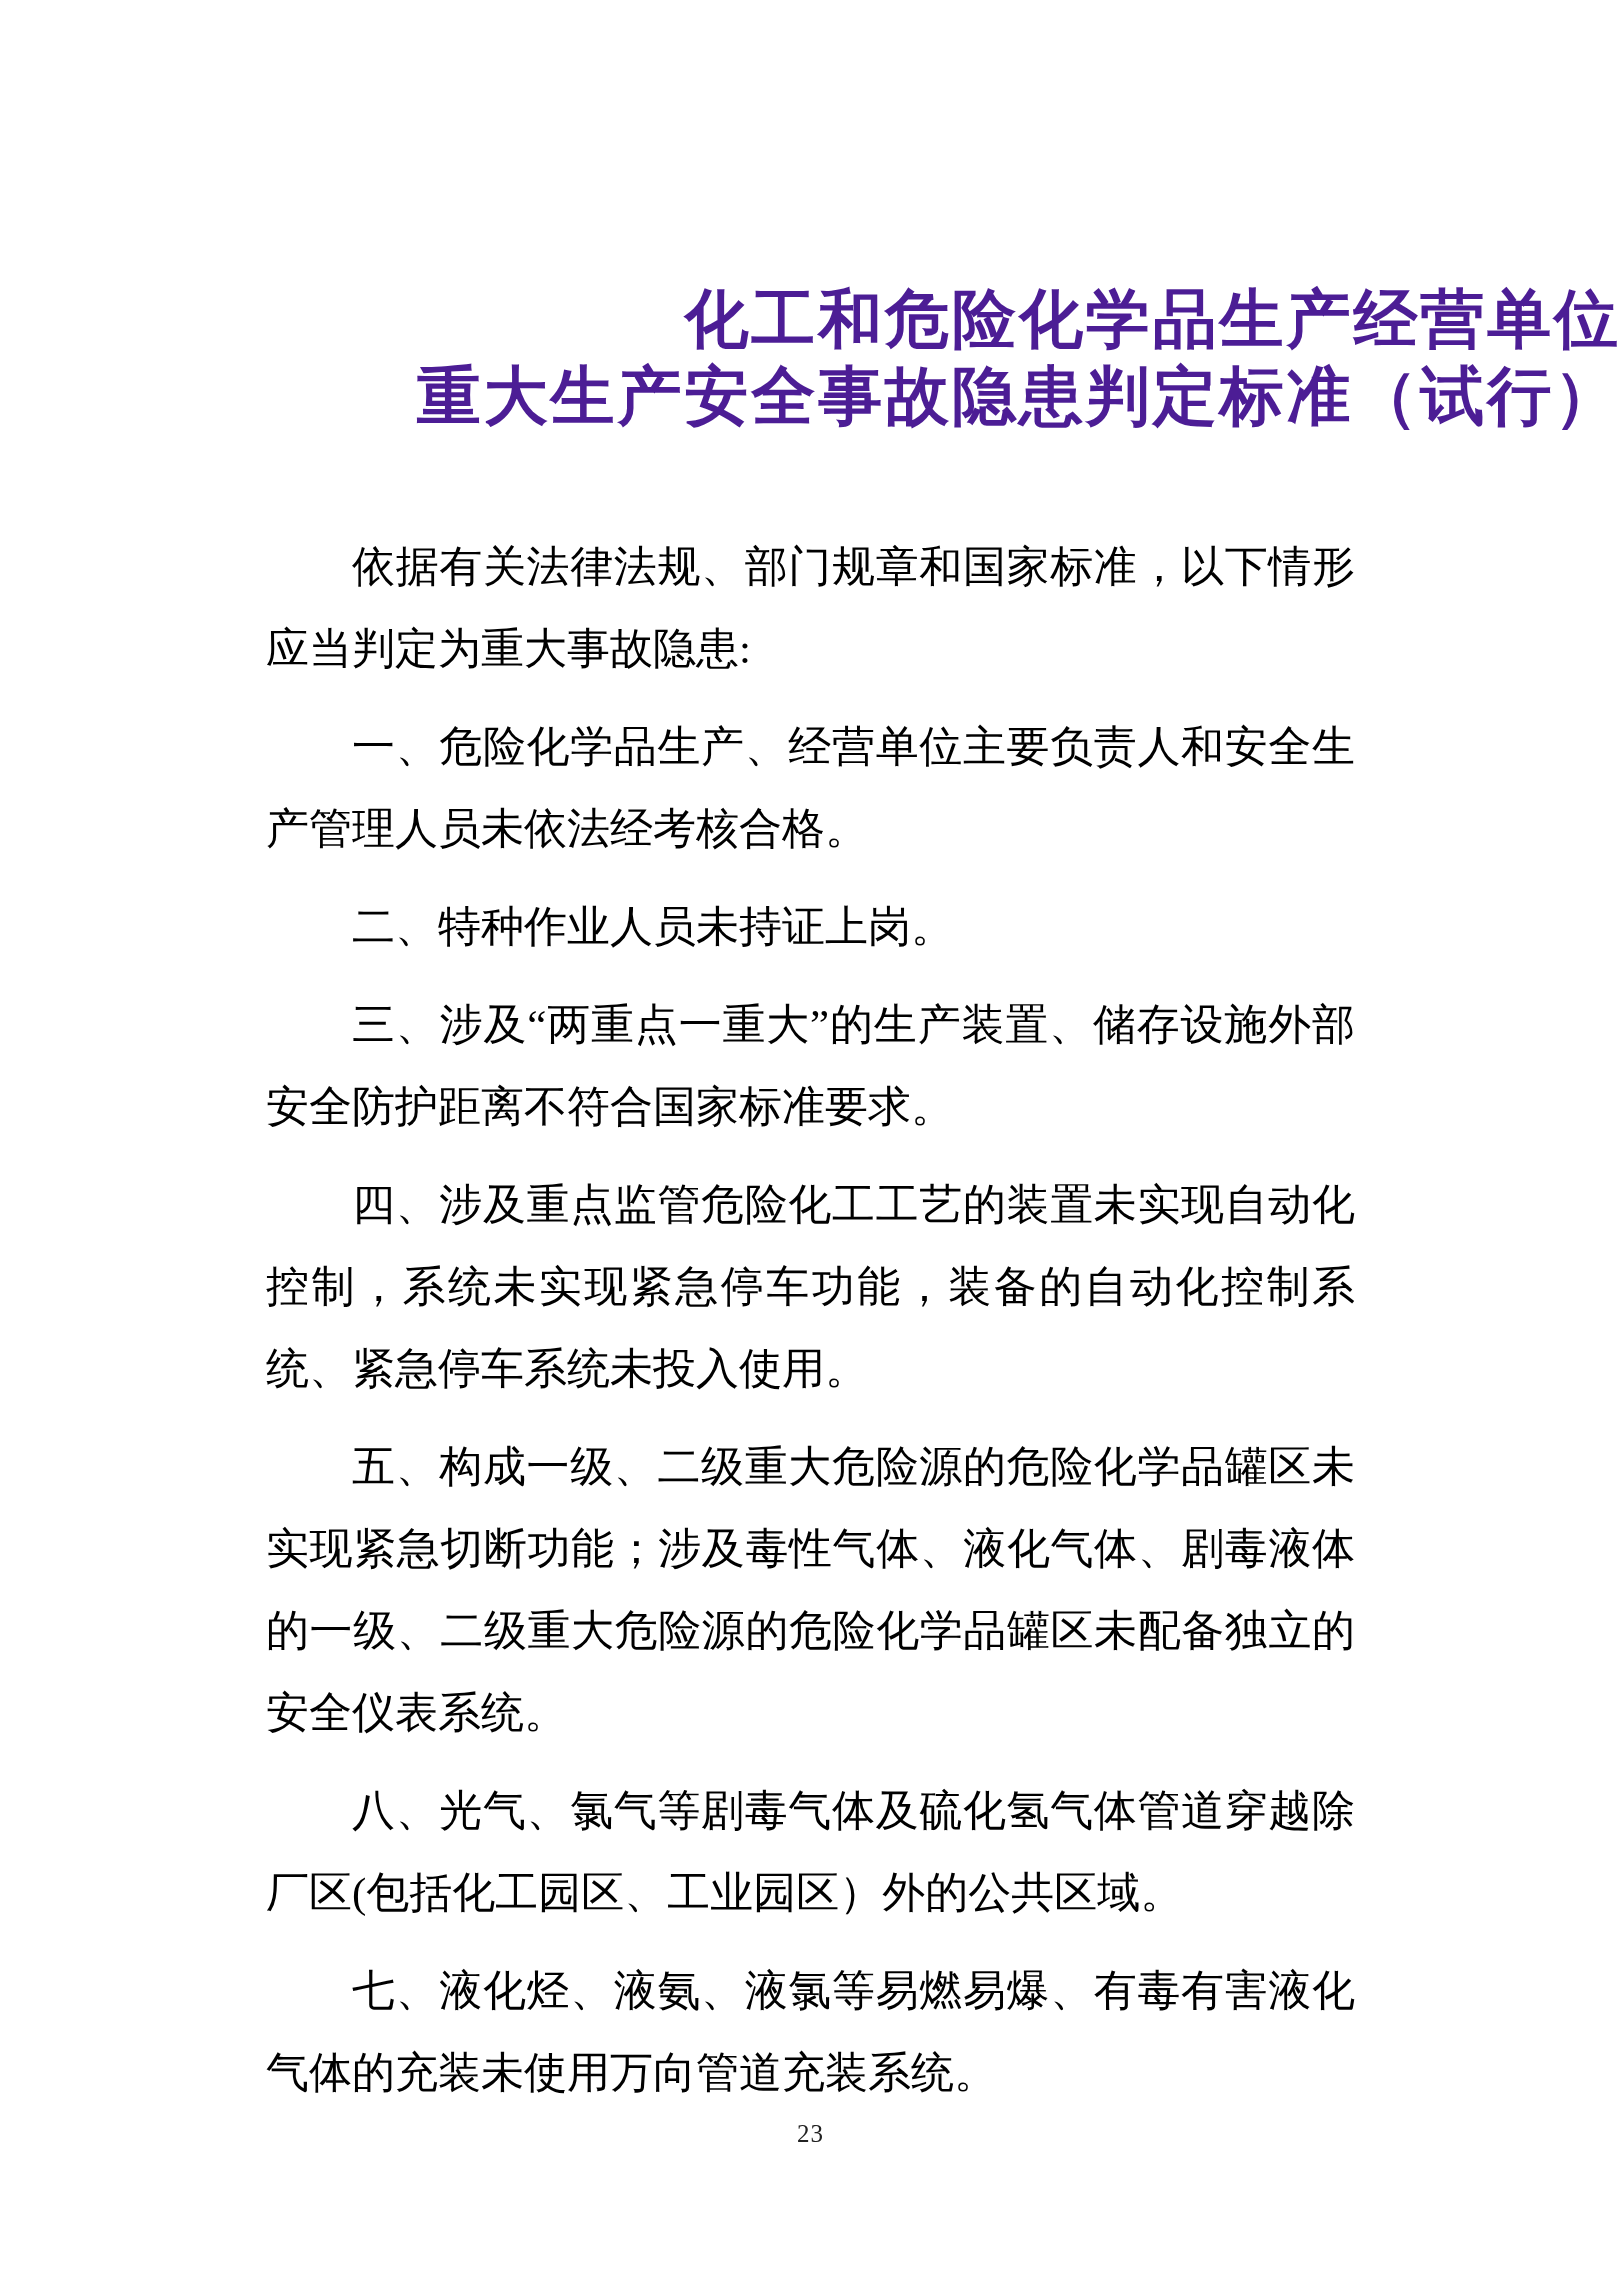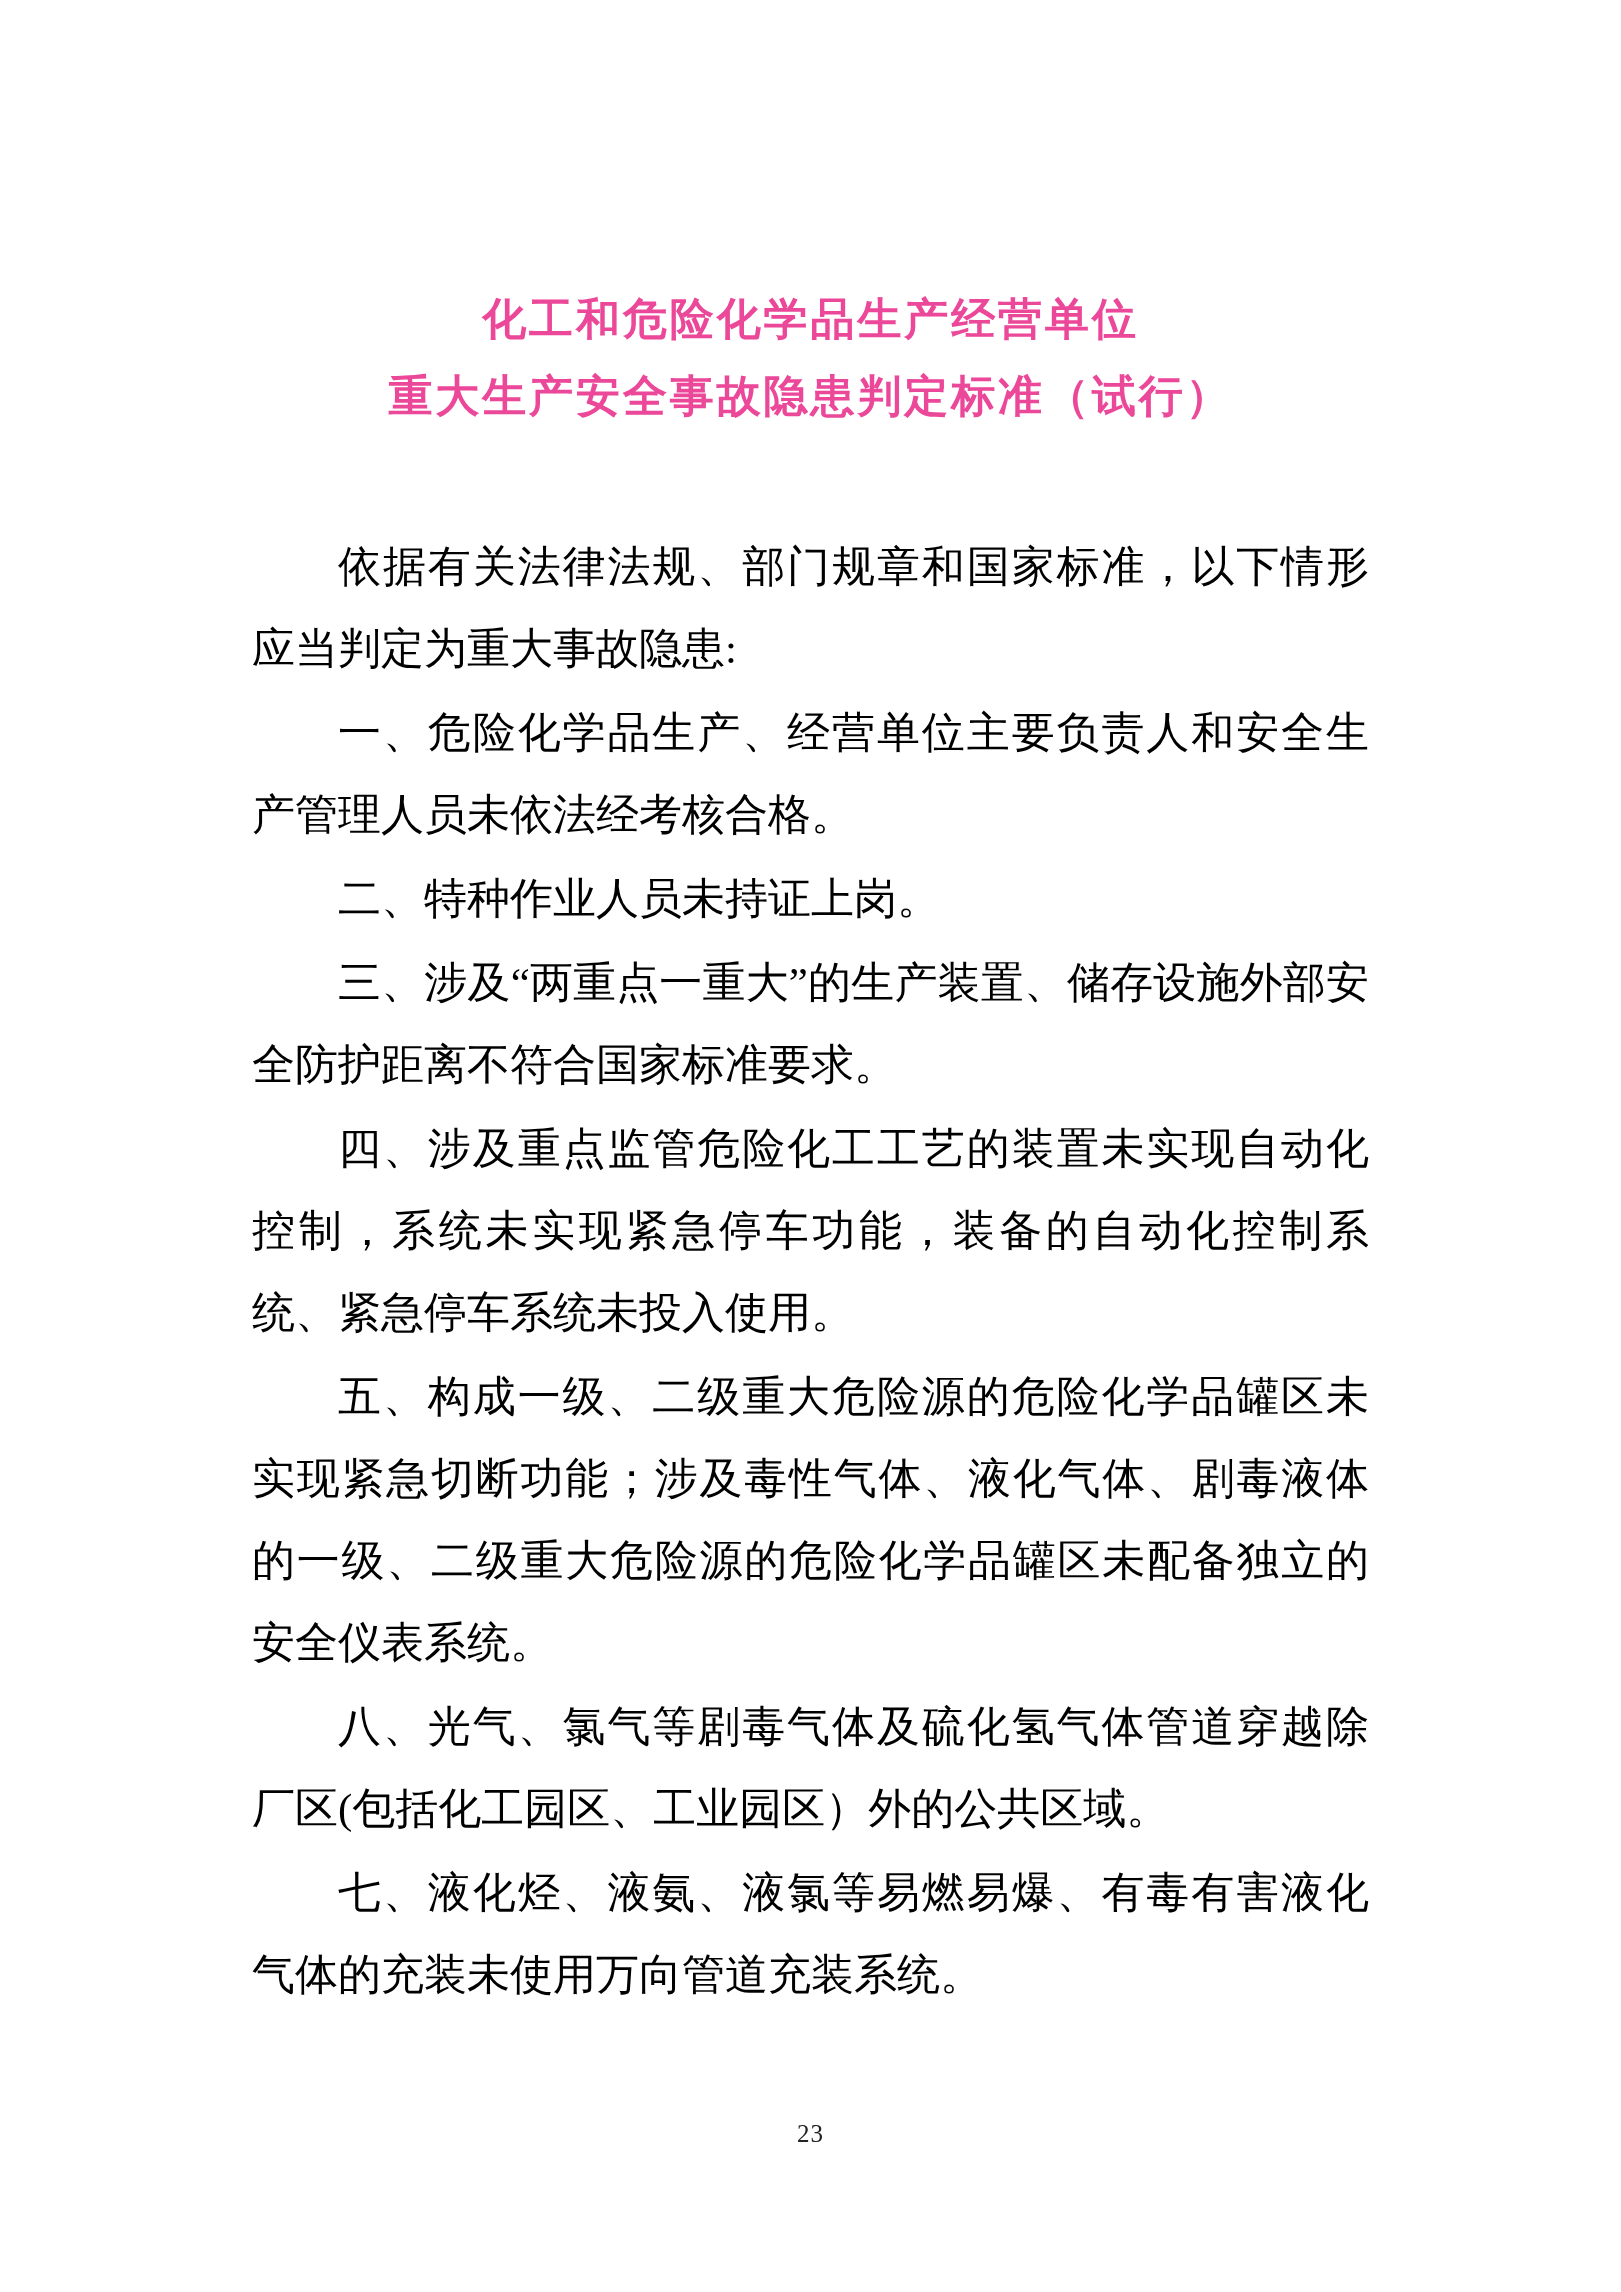--- a/index.html
+++ b/index.html
@@ -11,39 +11,39 @@
     position: relative;
     width: 1621px;
     height: 2293px;
     background: #ffffff;
     color: #000000;
     font-family: "Liberation Serif", "DejaVu Serif", serif;
     overflow: hidden;
   }
   .doc-title {
     padding-top: 281px;
-    text-align: center;
+    text-align: right;
     font-weight: 700;
-    font-size: 44px;
+    font-size: 64px;
     line-height: 77px;
     letter-spacing: 2.9px;
-    color: #ec4899;
+    color: #4c1d95;
   }
   .doc-body {
     margin: 91px 250px 0 250px;
     width: 1121px;
     font-size: 43px;
     line-height: 82px;
     text-align: justify;
     text-justify: inter-character;
     letter-spacing: 0;
     color: #000000;
   }
   .doc-body p {
-    margin: 2px;
+    margin: 16px;
     padding: 0;
     text-indent: 2em;
     word-break: break-all;
   }
   .page-footer {
     position: absolute;
     top: 2117px;
     left: 0;
     width: 100%;
     text-align: center;

